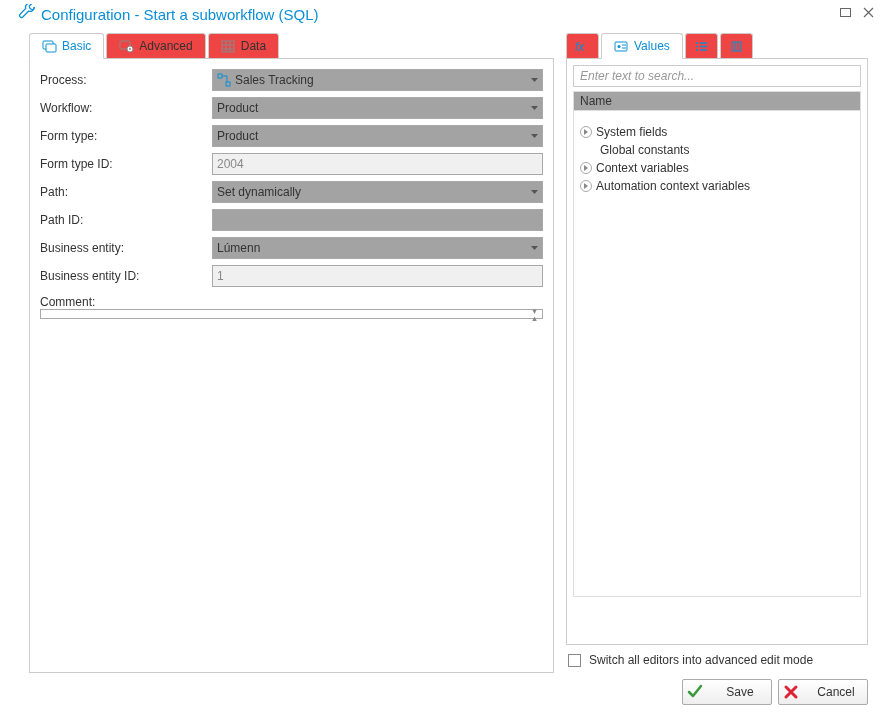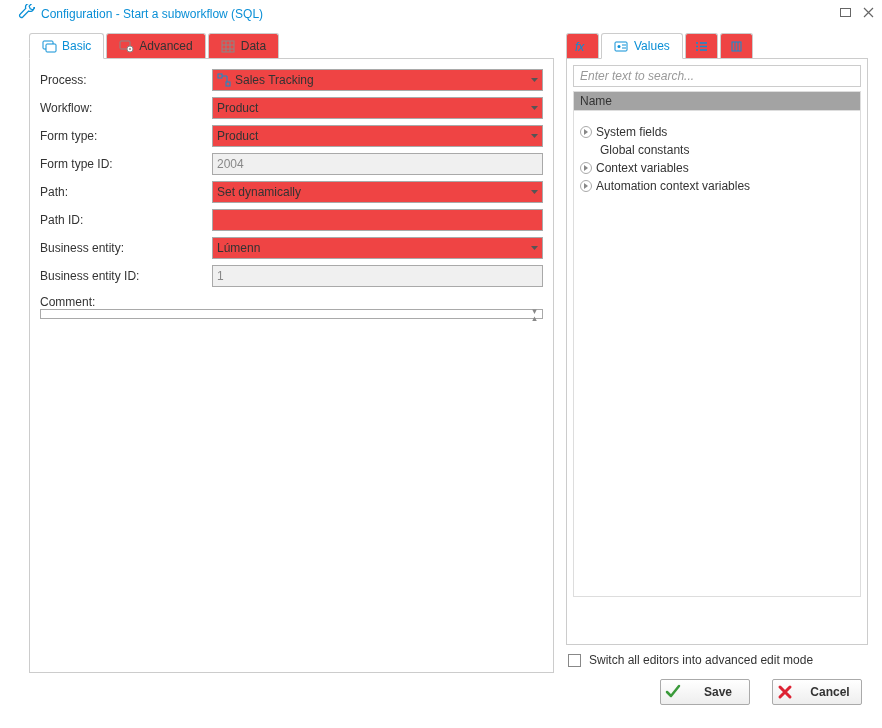--- a/index.html
+++ b/index.html
@@ -1,39 +1,39 @@
 <!DOCTYPE html>
 <html><head>
 <meta charset="utf-8">
 <style>
 * { box-sizing: border-box; margin: 0; padding: 0; font-family: "Segoe UI", Tahoma, sans-serif; font-size: 12px; }
 body { background: #fff; width: 882px; height: 728px; overflow: hidden; color: #333; }
 
 .titlebar { display: flex; align-items: center; padding: 4px 8px 8px 18px; }
 .titlebar svg { flex-shrink: 0; }
-.title-text { color: #0a8fd6; font-size: 12px; font-weight: 400; margin-left: 6px; }
+.title-text { color: #0a8fd6; font-size: 15px; font-weight: 400; margin-left: 6px; }
 .win-controls { margin-left: auto; display: flex; gap: 12px; color: #666; }
 .win-controls span { cursor: pointer; }
 
 .body-area { display: flex; padding: 0 14px; gap: 12px; }
 .left-pane { width: 540px; padding-left: 15px; }
 .right-pane { flex: 1; }
 
 .tab-strip { display: flex; border-bottom: 1px solid #ccc; height: 27px; align-items: flex-end; }
 .tab { border: 1px solid #ccc; border-bottom: none; background: #ef4444; height: 25px; padding: 0 12px; display: flex; align-items: center; gap: 5px; margin-right: 2px; border-top-left-radius: 3px; border-top-right-radius: 3px; color: #333; cursor: pointer; }
 .tab.active { background: #fff; border-bottom: 1px solid #fff; margin-bottom: -1px; height: 26px; color: #0a8fd6; }
 .tab.icon-only { padding: 0 8px; }
 .tab svg { display: block; }
 
 .left-content { border: 1px solid #ccc; border-top: none; padding: 10px 10px 10px 10px; height: 614px; }
 .form-row { display: flex; align-items: center; margin-bottom: 6px; }
 .form-label { width: 172px; color: #333; }
 .form-field { flex: 1; }
 
-.select, .textinput, .ro-input { height: 22px; border: 1px solid #a9a9a9; background: #ef4444; width: 100%; padding: 0 4px; color: #333; display: flex; align-items: center; position: relative; }
+.select, .textinput, .ro-input { height: 22px; border: 1px solid #a9a9a9; background: #a3a3a3; width: 100%; padding: 0 4px; color: #333; display: flex; align-items: center; position: relative; }
 .select { cursor: pointer; }
 .select .sel-icon { margin-right: 4px; display: inline-flex; }
 .select .caret { position: absolute; right: 4px; top: 50%; transform: translateY(-50%); width: 7px; height: 4px; }
 .ro-input { background: #f0f0f0; color: #888; }
 .textinput { }
 
 .comment-row { display: flex; flex-direction: column; }
 .comment-row .form-label { padding-top: 2px; }
 .comment-box { flex: 1; height: 320px; border: 1px solid #a9a9a9; background: #fff; resize: none; padding: 4px; position: relative; }
 .tiny-scroll-up { position: absolute; right: 0; top: 0; width: 15px; height: 15px; color: #888; font-size: 9px; display:flex; align-items:center; justify-content:center;}
@@ -44,21 +44,21 @@
 .tree-header { background: #a3a3a3; border: 1px solid #ddd; height: 20px; padding: 0 6px; display: flex; align-items: center; margin-top: 4px; color: #333; }
 .tree-body { border: 1px solid #ddd; border-top: none; height: 486px; padding: 12px 6px; overflow: auto; }
 .tree-item { display: flex; align-items: center; height: 18px; gap: 4px; color: #333; cursor: pointer; }
 .tree-item.level-1 { padding-left: 20px; }
 .expander { width: 12px; height: 12px; border: 1px solid #aaa; border-radius: 50%; display: inline-flex; align-items: center; justify-content: center; font-size: 8px; color: #888; flex-shrink: 0; }
 .expander svg { display: block; }
 
 .adv-row { display: flex; align-items: center; padding: 8px 0 0 2px; gap: 8px; color: #333; }
 .checkbox { width: 13px; height: 13px; border: 1px solid #888; background: #fff; display: inline-block; }
 
-.button-bar { display: flex; justify-content: flex-end; padding: 6px 20px 0 0; gap: 22px; font-weight: bold; }
+.button-bar { display: flex; justify-content: flex-end; padding: 6px 14px 0 0; gap: 6px; }
 .btn { width: 90px; height: 26px; border: 1px solid #aaa; background: linear-gradient(#fff,#eee); display: flex; align-items: center; justify-content: center; gap: 6px; cursor: pointer; border-radius: 2px; }
 .btn svg { display: block; }
 .btn span:last-child { flex: 1; text-align: center; }
 .btn .btn-icon { width: 16px; height: 16px; display: inline-flex; align-items: center; justify-content: center; margin-left: 4px; }
 </style>
 </head>
 <body>
 
 <div class="titlebar">
   <span>

